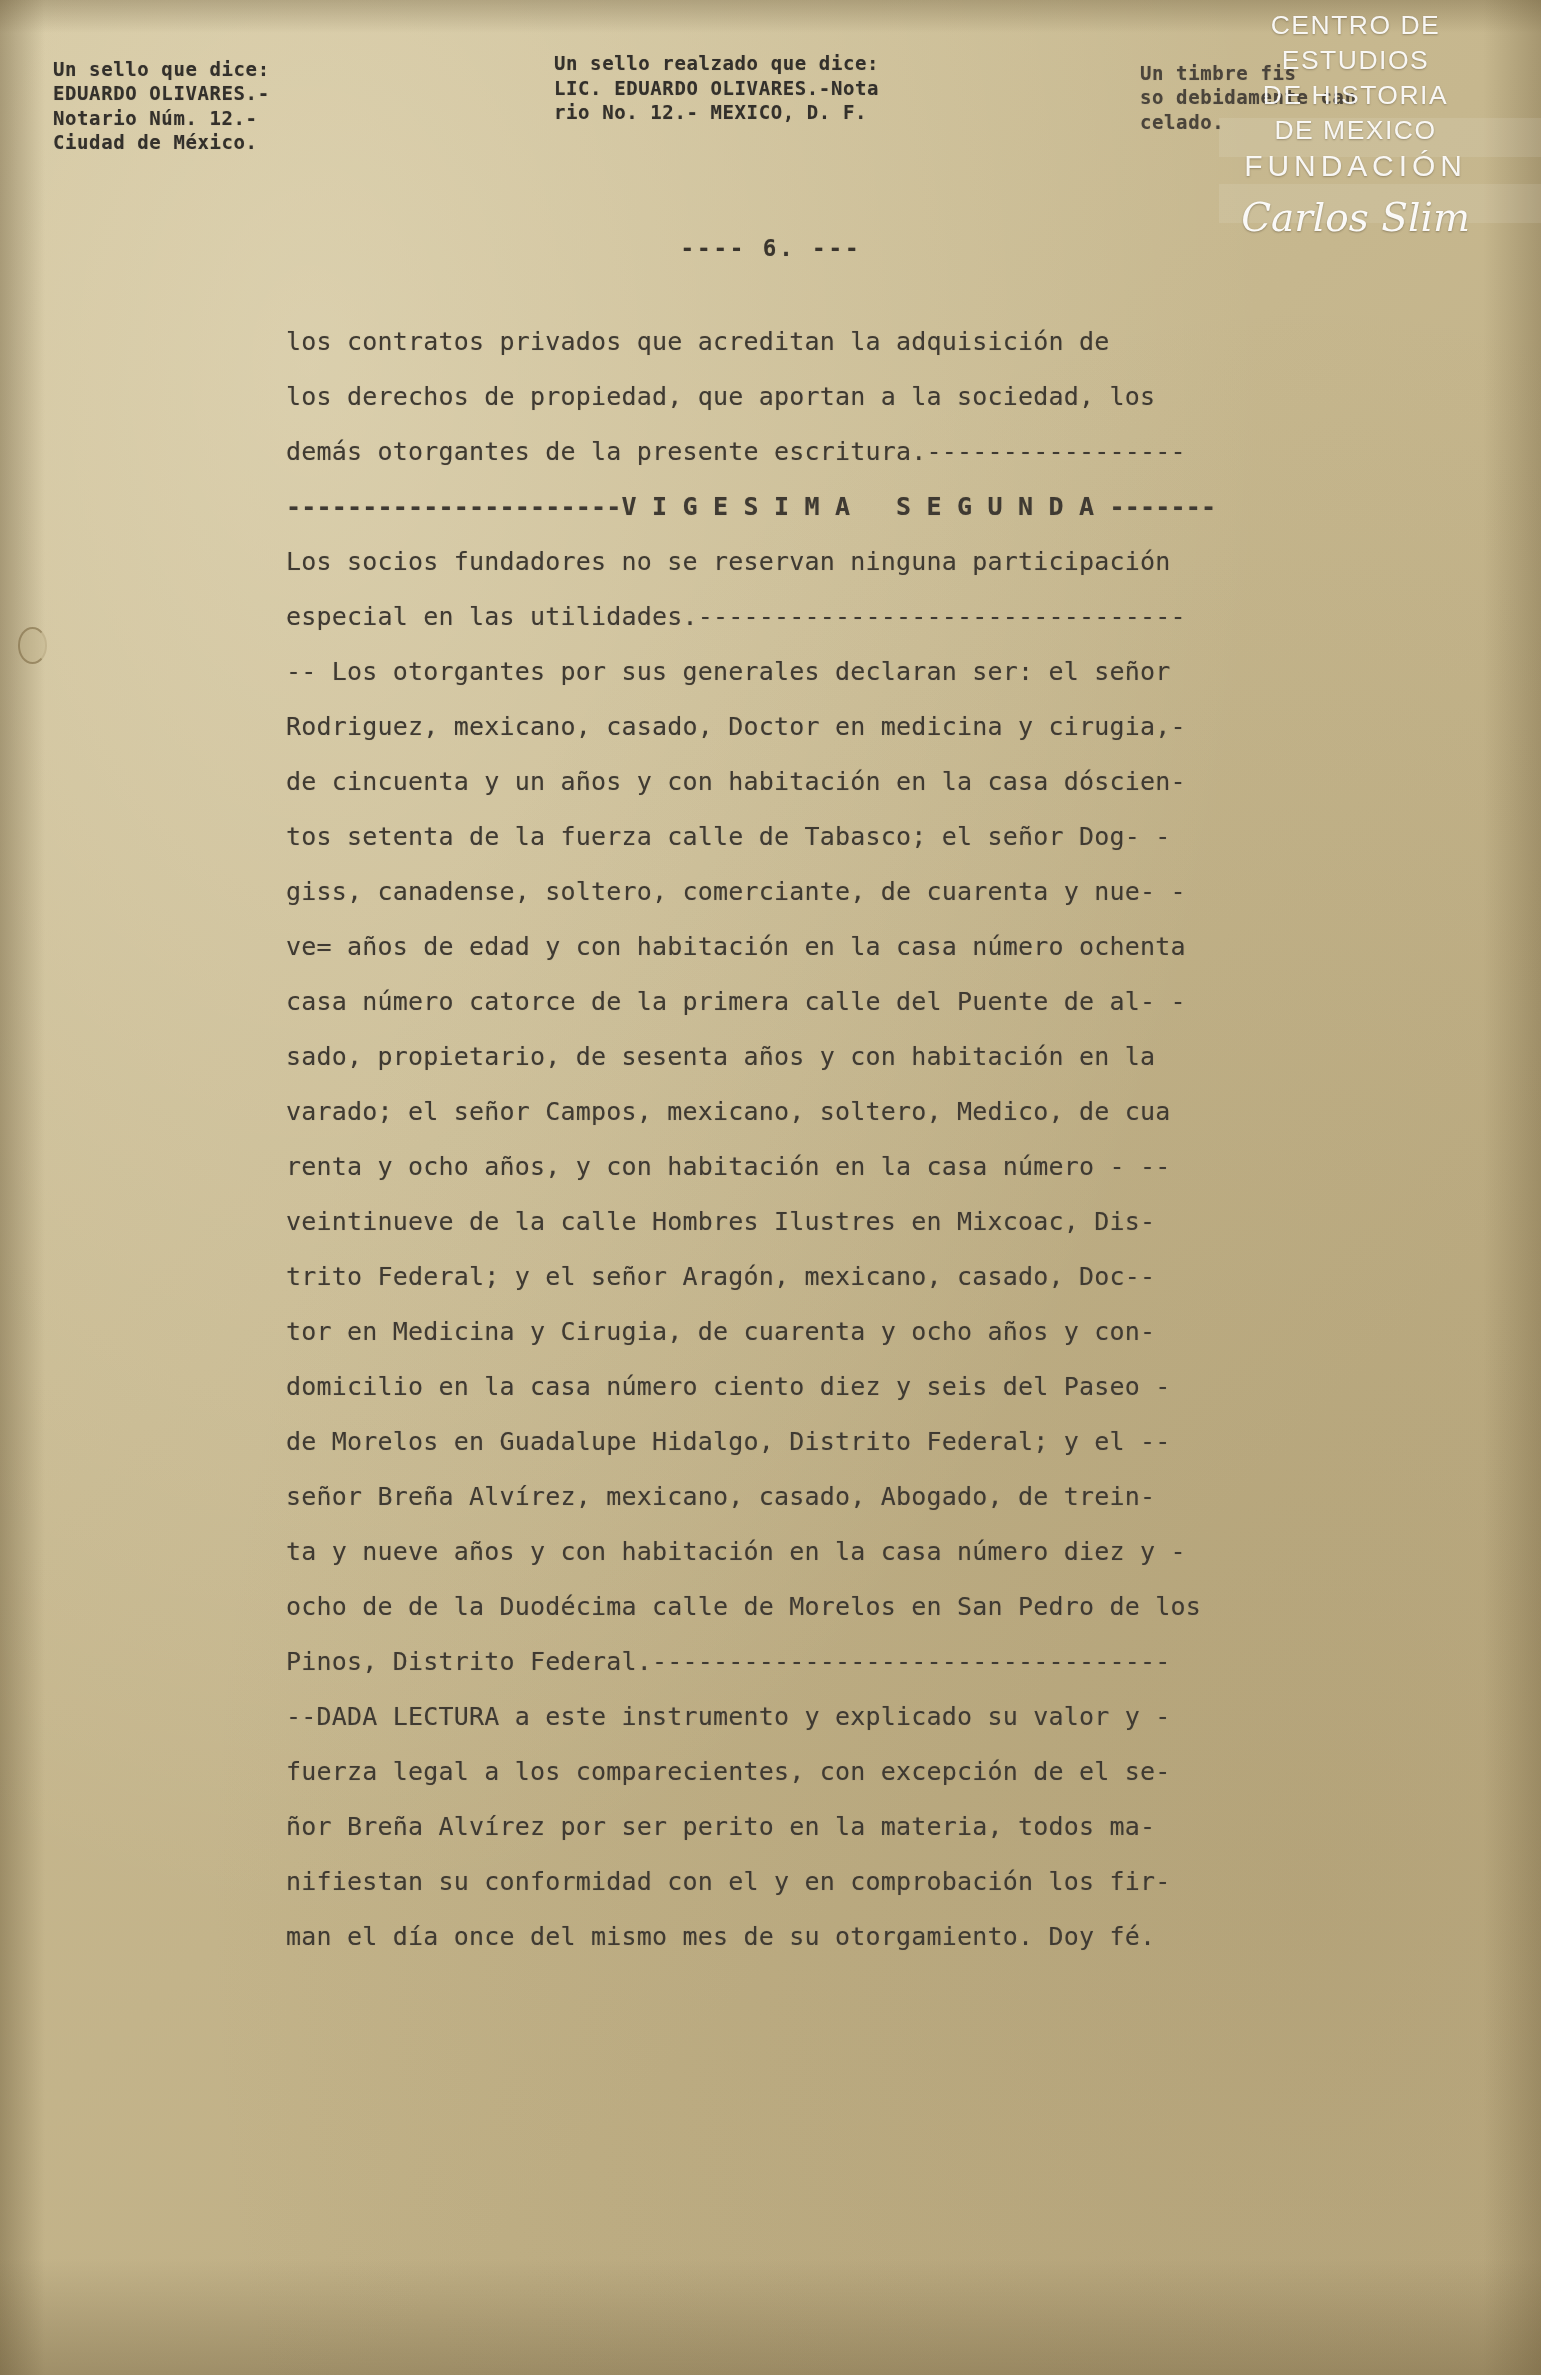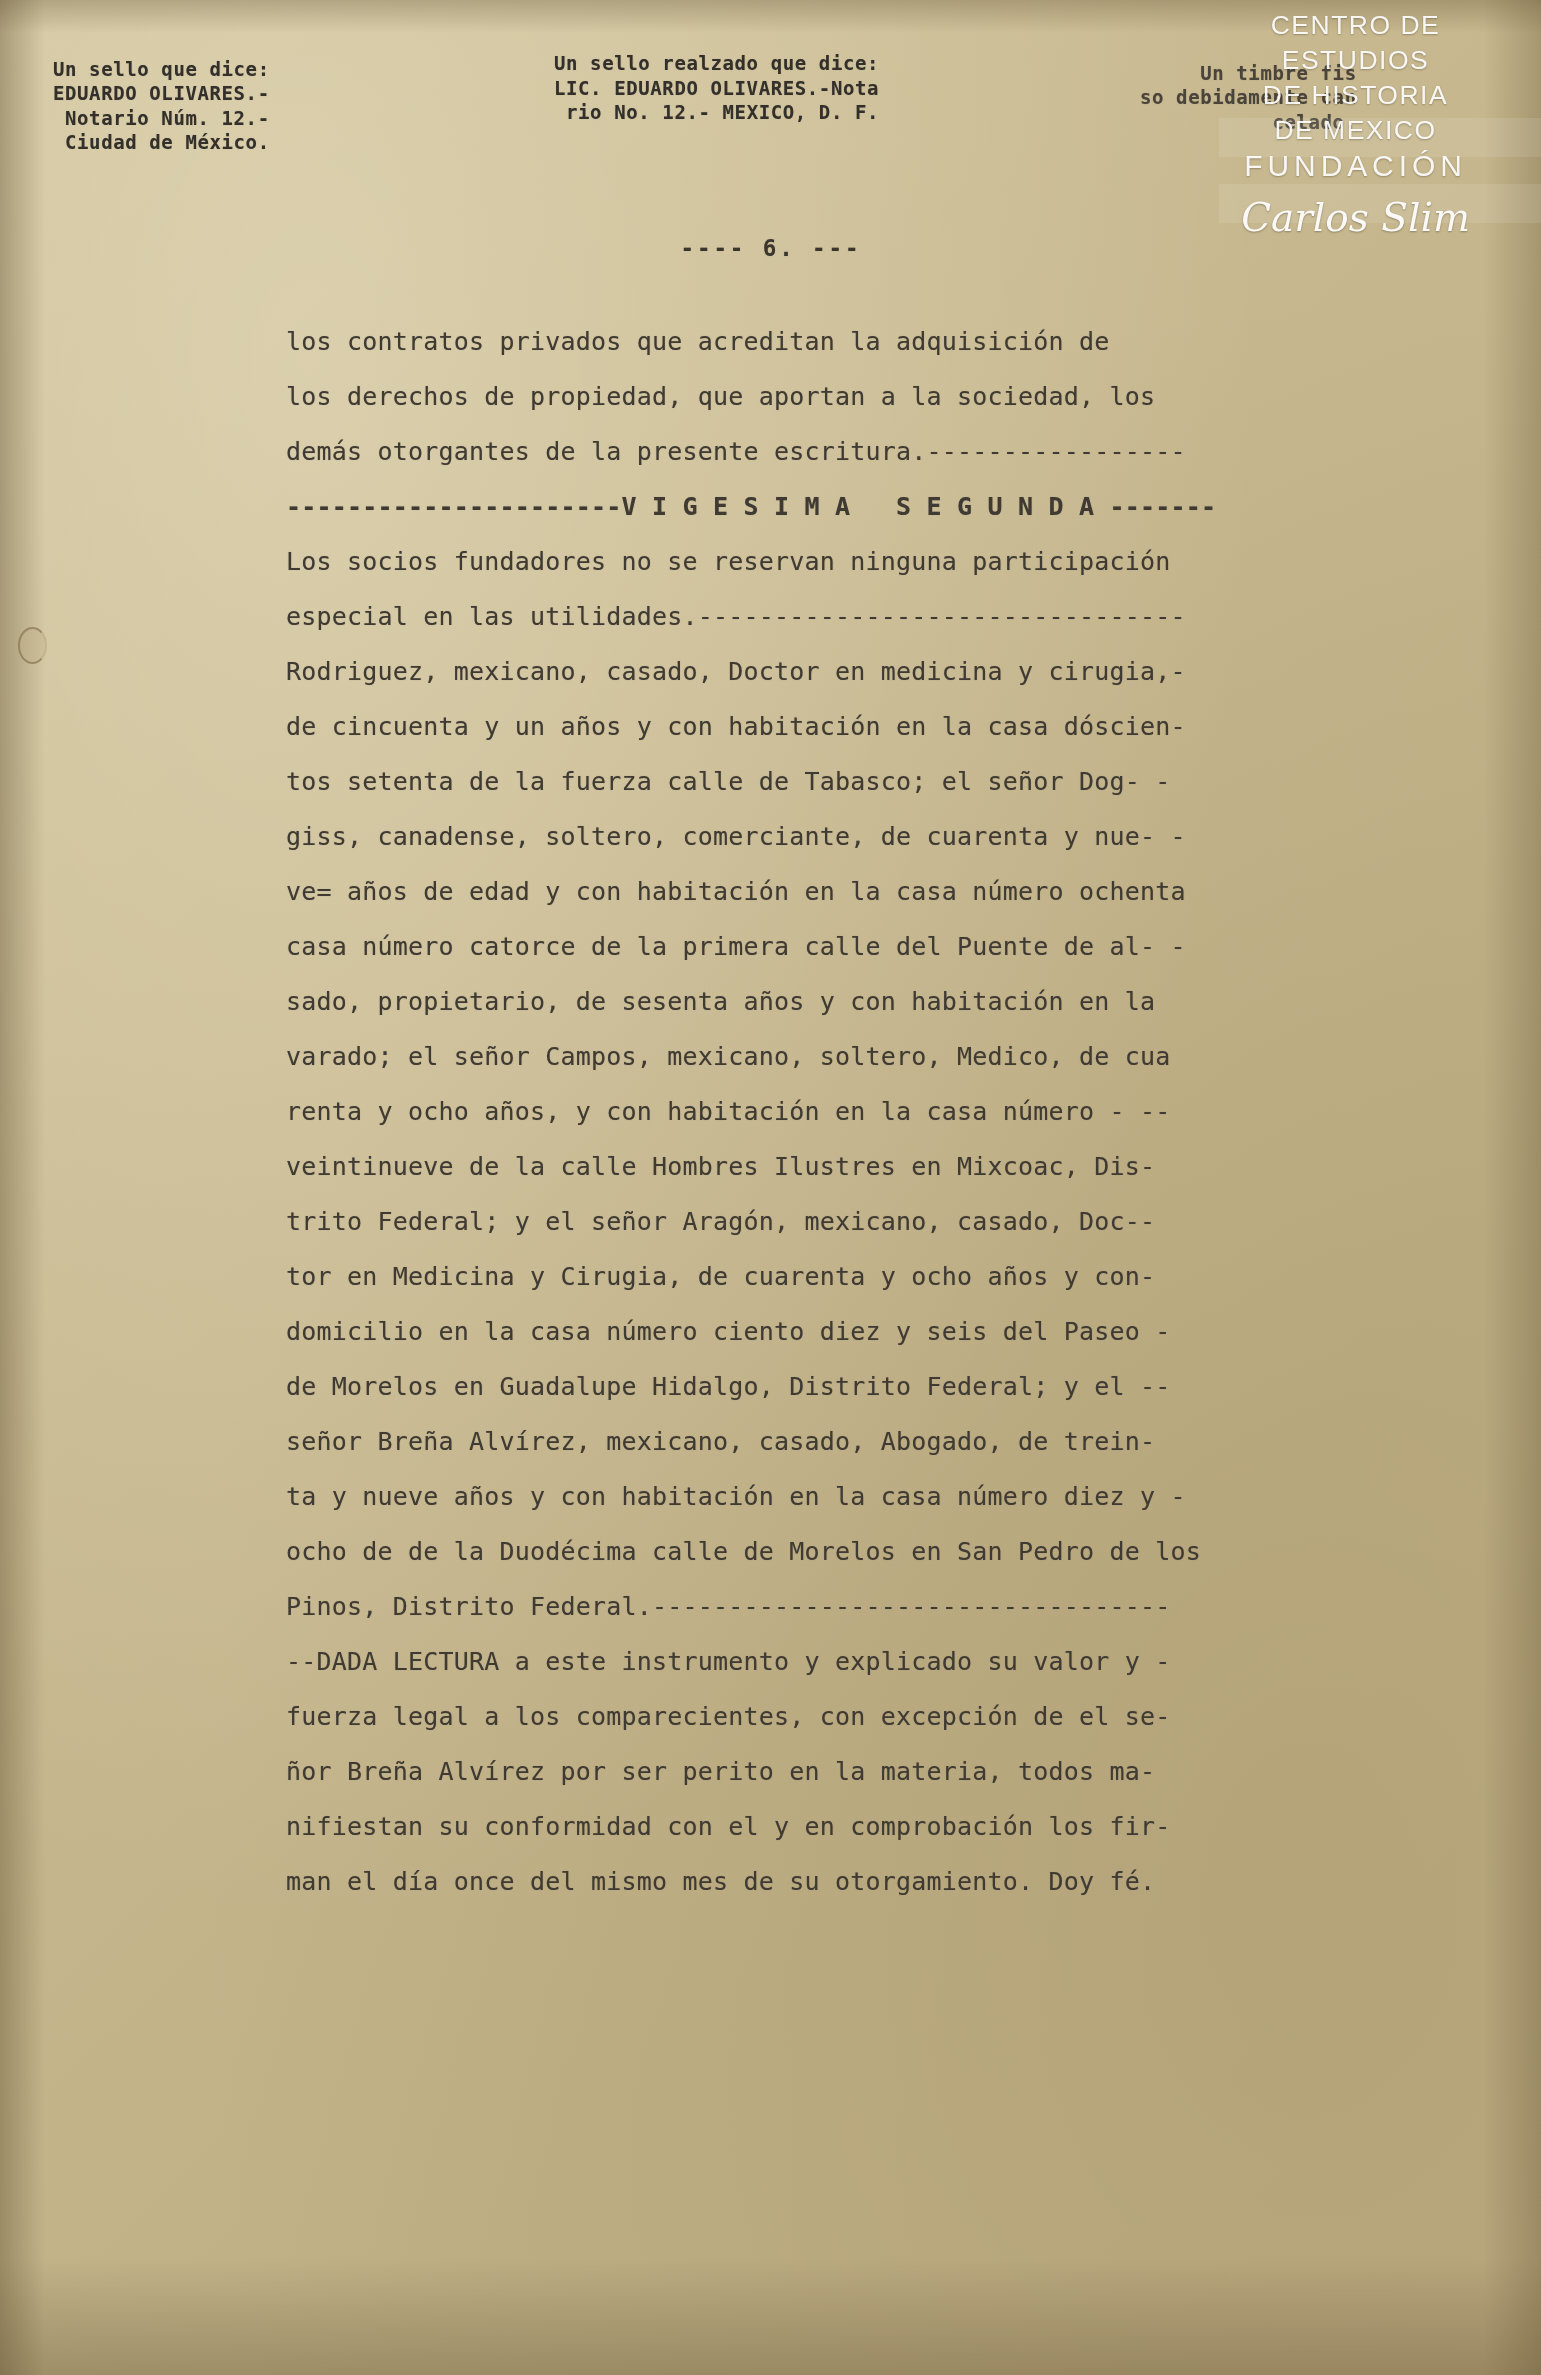--- a/index.html
+++ b/index.html
@@ -68,21 +68,20 @@
     width: 100%;
     height: 127px;
   }
   .stamp {
     position: absolute;
     font-size: 19px;
     line-height: 24.5px;
     font-weight: 700;
     white-space: pre;
     color: #33302b;
-    text-align: right;
   }
   .stamp-1 { left: 53px;  top: 5.9px; }
   .stamp-2 { left: 554px; top: 0px; }
   .stamp-3 { left: 1140px; top: 9.8px; color: #4a443b; }
 
   
   .page-number {
     position: absolute;
     top: 235px;
     left: 0;
@@ -179,20 +178,21 @@
     <span>---- 6. ---</span>
   </div>
 
   <div class="body-block typed">
     <div class="line">los contratos privados que acreditan la adquisición de</div>
     <div class="line">los derechos de propiedad, que aportan a la sociedad, los</div>
     <div class="line">demás otorgantes de la presente escritura.-----------------</div>
     <div class="line bold">----------------------V I G E S I M A   S E G U N D A -------</div>
     <div class="line">Los socios fundadores no se reservan ninguna participación</div>
     <div class="line">especial en las utilidades.--------------------------------</div>
+    <div class="line">-- Los otorgantes por sus generales declaran ser: el señor</div>
     <div class="line">Rodriguez, mexicano, casado, Doctor en medicina y cirugia,-</div>
     <div class="line">de cincuenta y un años y con habitación en la casa dóscien-</div>
     <div class="line">tos setenta de la fuerza calle de Tabasco; el señor Dog- -</div>
     <div class="line">giss, canadense, soltero, comerciante, de cuarenta y nue- -</div>
     <div class="line">ve= años de edad y con habitación en la casa número ochenta</div>
     <div class="line">casa número catorce de la primera calle del Puente de al- -</div>
     <div class="line">sado, propietario, de sesenta años y con habitación en la</div>
     <div class="line">varado; el señor Campos, mexicano, soltero, Medico, de cua</div>
     <div class="line">renta y ocho años, y con habitación en la casa número - --</div>
     <div class="line">veintinueve de la calle Hombres Ilustres en Mixcoac, Dis-</div>

